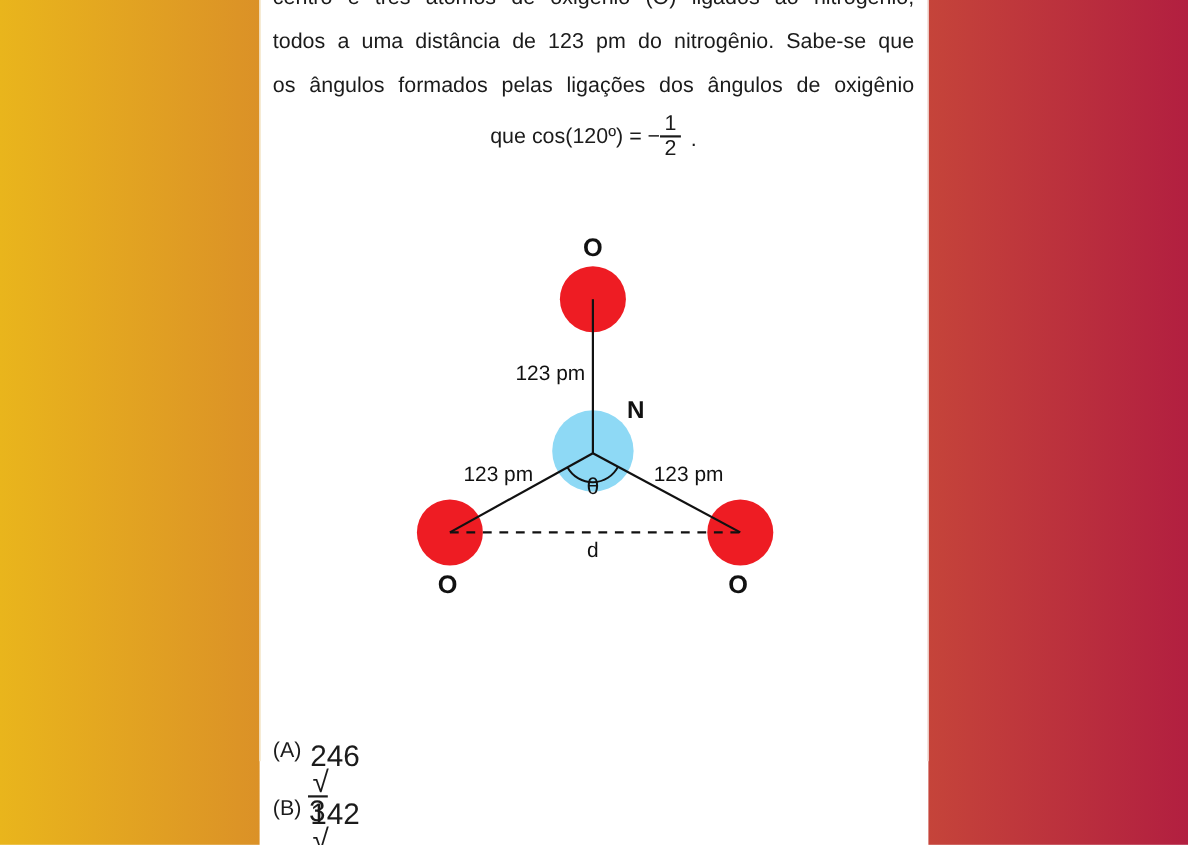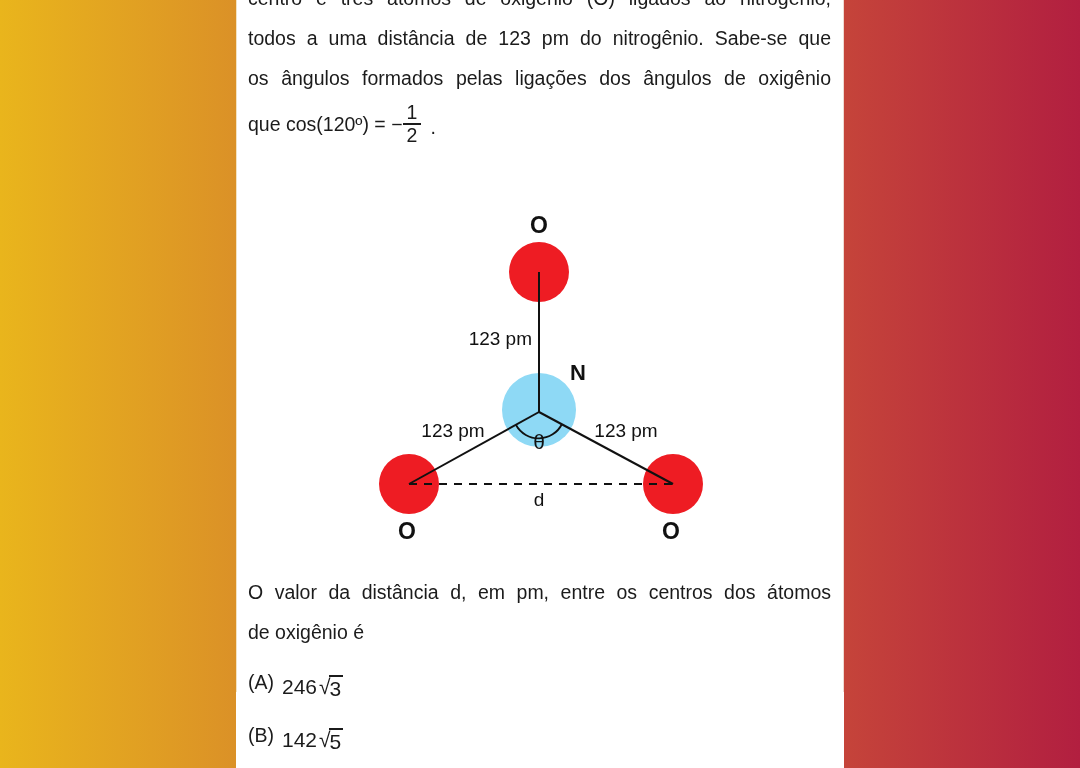--- a/index.html
+++ b/index.html
@@ -27,36 +27,36 @@
     position: absolute; left: 11px; width: 583px;
     font-size: 19.5px; line-height: 40px; color: #1b1b1b;
   }
   .para-top { top: -22px; }
   .para-bottom { top: 572px; }
   .jline { text-align: justify; text-align-last: justify; white-space: nowrap; }
   .nline { text-align: left; white-space: nowrap; }
 
   .cosline {
     display: flex; align-items: center;
-    height: 52px; line-height: normal;
+    height: 52px; line-height: normal; justify-content: center;
   }
   .frac { display: inline-flex; flex-direction: column; align-items: center; line-height: 1.1; }
   .frac .num { padding: 0 4px; }
   .frac .den { border-top: 2px solid #1b1b1b; padding: 0 4px; }
   .cos-period { margin-left: 9px; transform: translateY(3px); }
 
   .diagram-svg { position: absolute; left: 0; top: 200px; }
 
   .option { position: absolute; left: 11px; display: flex; align-items: flex-start; }
   .option-a { top: 671px; }
   .option-b { top: 724px; }
   .option .letter { font-size: 19.5px; line-height: 23px; }
   .option .math {
-    font-size: 21px; line-height: 24px; margin-left: 8px;
-    transform: translateY(4px); display: inline-flex; align-items: flex-start;
+    font-size: 27px; line-height: 24px; margin-left: 8px;
+    transform: translateY(4px); display: inline-flex; align-items: flex-start; flex-direction: column;
   }
   .sqrt-sign { margin-left: 2px; }
   .radicand { border-top: 2px solid #1b1b1b; padding: 0 2px 0 1px; margin-left: -2px; }
 
   svg text { font-family: "Liberation Sans", sans-serif; fill: #111; }
   .svg-label { font-size: 19px; }
   .svg-atom { font-size: 23px; font-weight: bold; }
   .svg-n { font-size: 22px; font-weight: bold; }
   .svg-theta { font-size: 21px; }
 </style>
@@ -101,24 +101,20 @@
     <text x="341" y="180" text-anchor="middle" class="svg-n">N</text>
     <text x="295" y="145" text-anchor="end" class="svg-label">123 pm</text>
     <text x="216" y="237" text-anchor="middle" class="svg-label">123 pm</text>
     <text x="389" y="237" text-anchor="middle" class="svg-label">123 pm</text>
     <text x="302" y="249" text-anchor="middle" class="svg-theta">θ</text>
     <text x="302" y="306" text-anchor="middle" class="svg-label">d</text>
     <text x="170" y="339" text-anchor="middle" class="svg-atom">O</text>
     <text x="434" y="339" text-anchor="middle" class="svg-atom">O</text>
   </svg>
 
-  <div class="para para-bottom">
-    <div class="jline">O valor da distância d, em pm, entre os centros dos átomos</div>
-    <div class="nline">de oxigênio é</div>
-  </div>
 
   <div class="option option-a">
     <span class="letter">(A)</span>
     <span class="math">
       <span>246</span>
       <span class="sqrt-sign">√</span>
       <span class="radicand">3</span>
     </span>
   </div>
 

